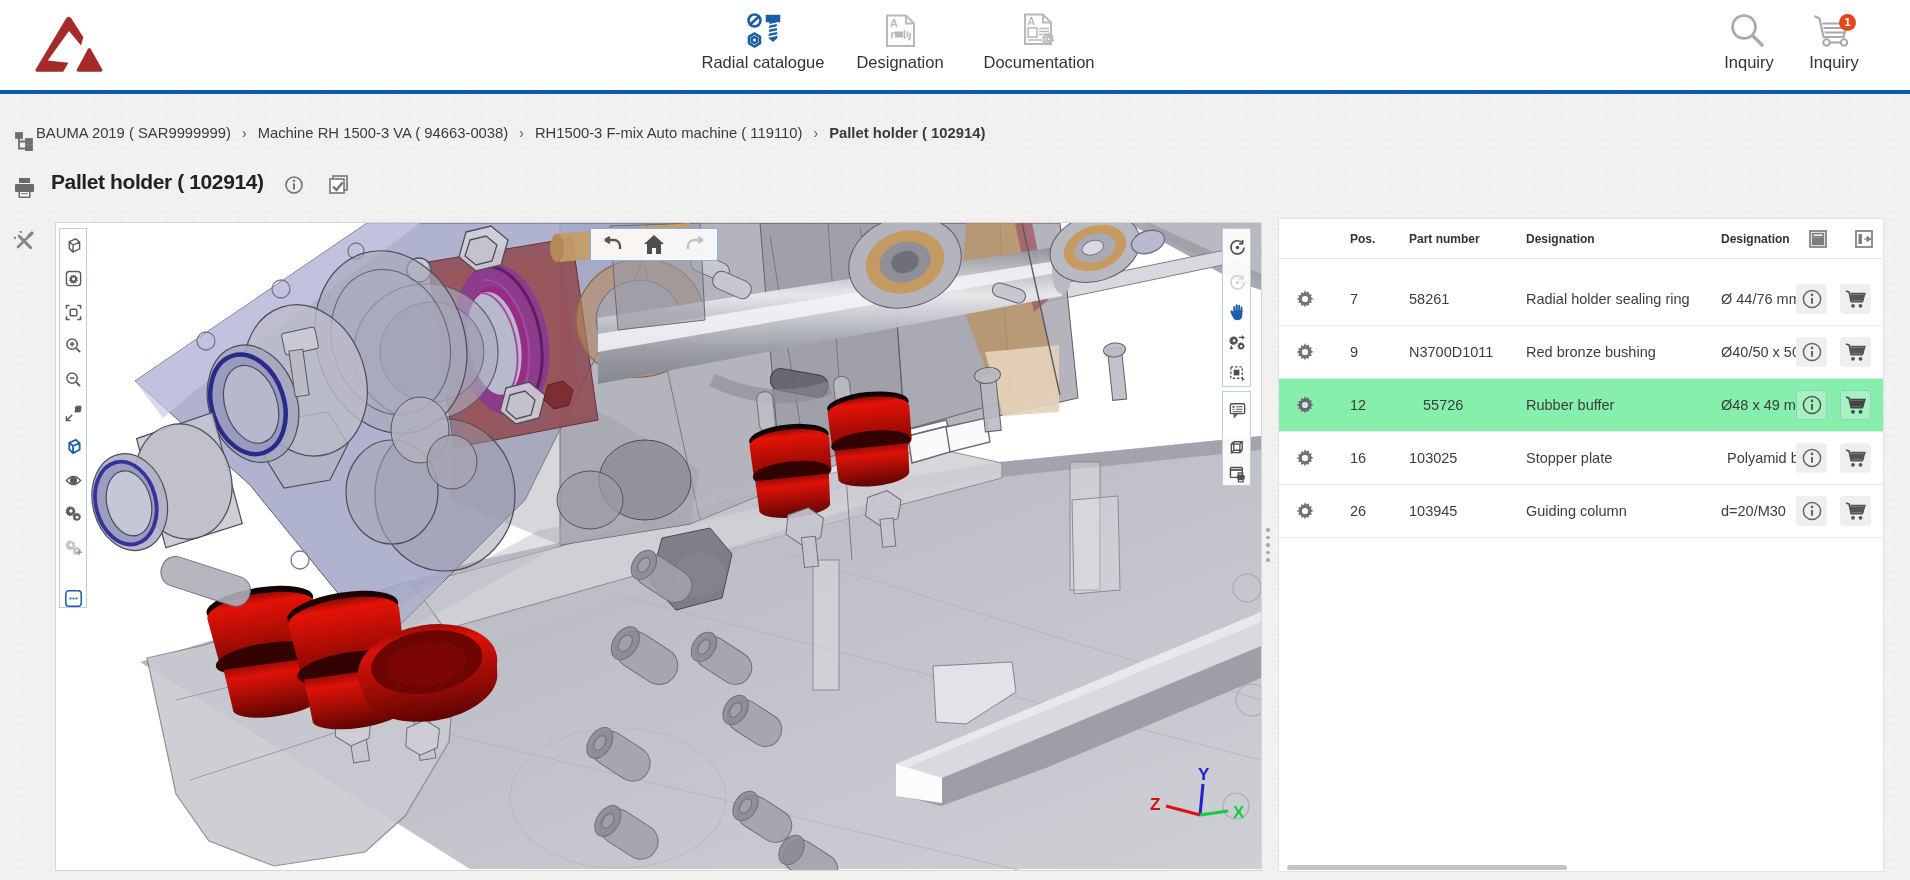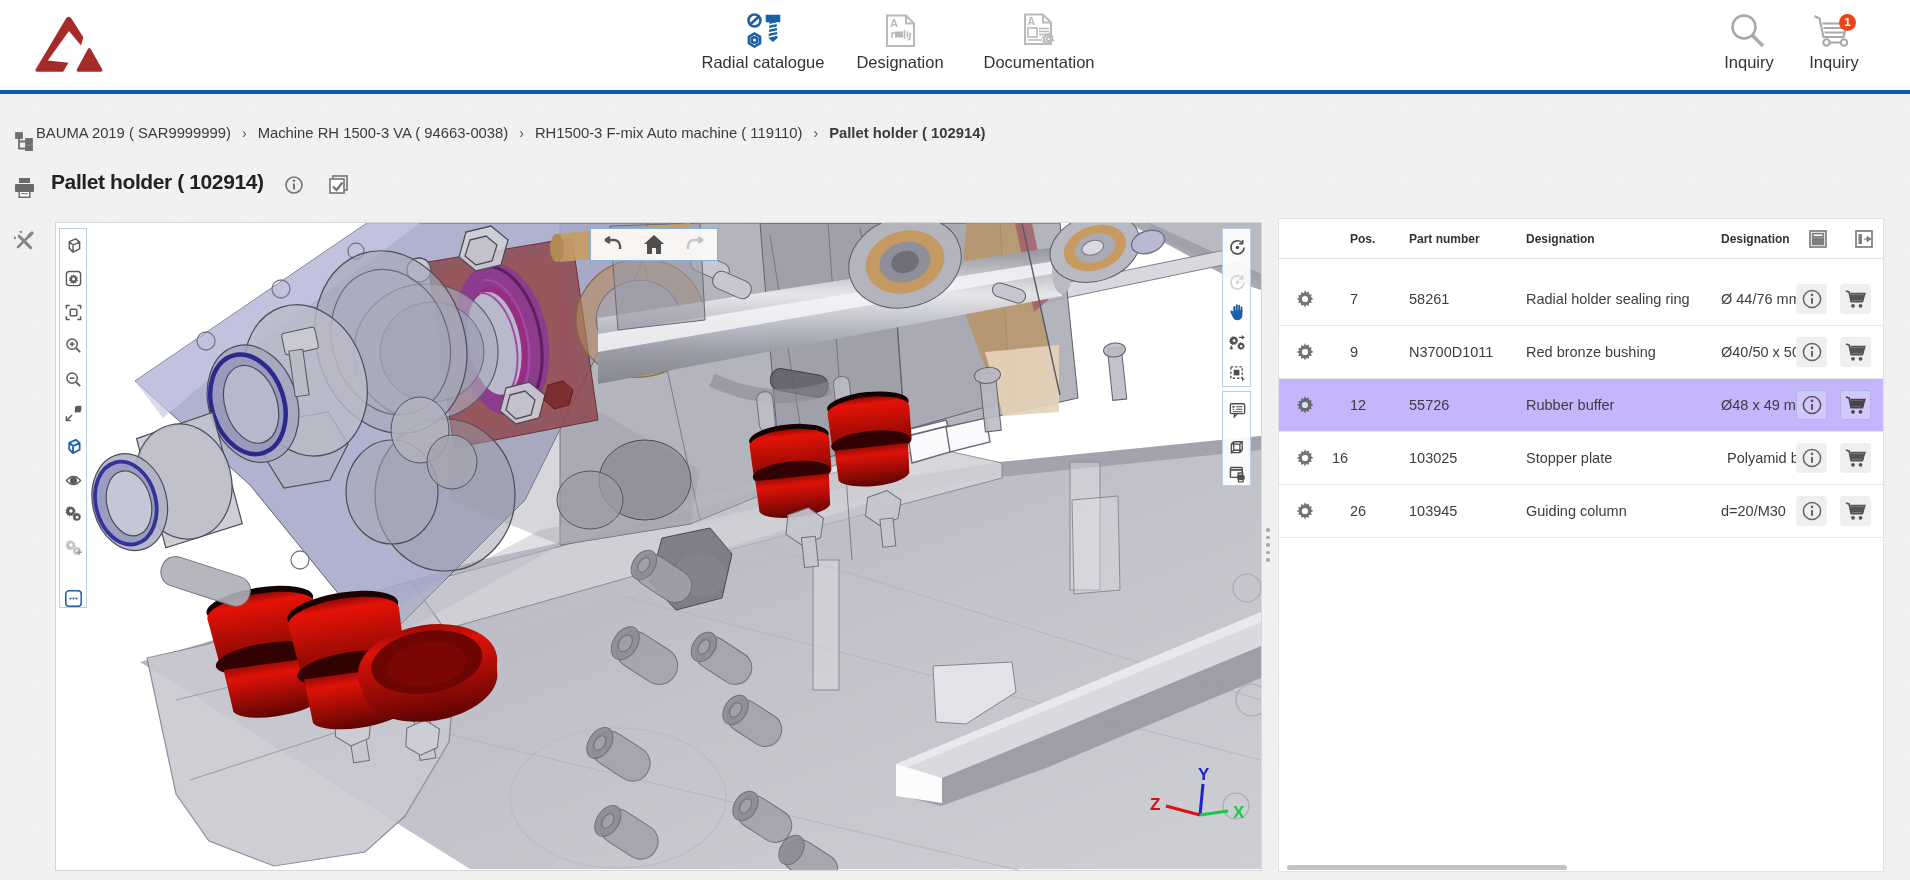--- a/index.html
+++ b/index.html
@@ -25,21 +25,21 @@
 .vtoolbar{position:absolute;left:3px;top:5px;width:28px;height:380px;background:#fff;border:1px solid #b9cfe4}
 .vtb-icon{position:absolute;left:5px;width:17px;height:17px}
 .rtoolbar1{position:absolute;left:1166px;top:5px;width:29px;height:159px;background:rgba(255,255,255,.92);border:1px solid #b9cfe4}
 .rtoolbar2{position:absolute;left:1166px;top:168px;width:29px;height:95px;background:rgba(255,255,255,.92);border:1px solid #b9cfe4}
 .topbar{position:absolute;left:534px;top:5px;width:128px;height:33px;background:rgba(252,252,252,.93);border:1px solid #85b1dd;display:flex;align-items:center;justify-content:space-around}
 .dots{position:absolute;left:1266px;top:524px}
 .dots i{display:block;width:3.5px;height:3.5px;border-radius:50%;background:#a9a9a9;margin:4px 0}
 
 .thead{position:absolute;top:0;left:0;right:0;height:40px;border-bottom:1px solid #e4e4e4;font-weight:bold;color:#333;font-size:12px}
 .trow{position:absolute;left:0;right:0;height:53px;border-bottom:1px solid #e8e8e8;font-size:14.5px;color:#3d3d3d}
-.trow.sel{background:#c4b5fd}
+.trow.sel{background:#86efac}
 .cell{position:absolute;top:50%;transform:translateY(-50%)}
 .gearcell{position:absolute;left:17px;top:50%;transform:translateY(-50%)}
 .btn{position:absolute;top:50%;transform:translateY(-50%);width:31px;height:30px;background:#efefef;border-radius:4px;display:flex;align-items:center;justify-content:center}
 .trow.sel .btn{background:rgba(255,255,255,.25);border:1px dotted #8aa8c2}
 .hscroll{position:absolute;left:8px;bottom:1px;width:280px;height:5px;background:#c3c3c3;border-radius:3px}
 </style>
 </head>
 <body>
 <div class="page"></div>
 <div class="header"></div>
@@ -620,21 +620,21 @@
           <circle cx="15.5" cy="15.8" r="1.9" fill="#555"></circle>
         </svg>
       </span>
  </div>
  <div class="trow sel" style="top:160px">
   <svg class="gearcell" width="18" height="18" viewBox="0 0 18 18">
         <path fill="#6a6a6a" d="M9 0l1.2 2.4 2.6-.9.3 2.7 2.7.3-.9 2.6L17.4 9l-2.5 1.2.9 2.6-2.7.3-.3 2.7-2.6-.9L9 17.4l-1.2-2.5-2.6.9-.3-2.7-2.7-.3.9-2.6L.6 9l2.5-1.2-.9-2.6 2.7-.3.3-2.7 2.6.9z"></path>
         <circle cx="9" cy="9" r="3.1" fill="#c9e3f9"></circle>
       </svg>
   <span class="cell" style="left:71px">12</span>
-      <span class="cell" style="left:130px">55726</span>
+      <span class="cell" style="left:144px">55726</span>
   <span class="cell" style="left:247px">Rubber buffer</span>
   <span class="cell" style="left:442px;width:76px;overflow:hidden;white-space:nowrap">Ø48 x 49 mm</span>
   <span class="btn" style="left:517px">
         <svg width="20" height="20" viewBox="0 0 20 20" fill="none" stroke="#555" stroke-width="1.5">
           <circle cx="10" cy="10" r="8.6"></circle>
           <line x1="10" y1="9" x2="10" y2="14.8" stroke-width="2"></line>
           <circle cx="10" cy="5.9" r="1.3" fill="#555" stroke="none"></circle>
         </svg>
       </span>
   <span class="btn" style="left:561px">
@@ -644,21 +644,21 @@
           <circle cx="8" cy="15.8" r="1.9" fill="#444"></circle>
           <circle cx="15.5" cy="15.8" r="1.9" fill="#444"></circle>
         </svg>
       </span>
  </div>
  <div class="trow" style="top:213px">
   <svg class="gearcell" width="18" height="18" viewBox="0 0 18 18">
         <path fill="#757575" d="M9 0l1.2 2.4 2.6-.9.3 2.7 2.7.3-.9 2.6L17.4 9l-2.5 1.2.9 2.6-2.7.3-.3 2.7-2.6-.9L9 17.4l-1.2-2.5-2.6.9-.3-2.7-2.7-.3.9-2.6L.6 9l2.5-1.2-.9-2.6 2.7-.3.3-2.7 2.6.9z"></path>
         <circle cx="9" cy="9" r="3.1" fill="#fff"></circle>
       </svg>
-  <span class="cell" style="left:53px">16</span>
+  <span class="cell" style="left:71px">16</span>
       <span class="cell" style="left:130px">103025</span>
   <span class="cell" style="left:247px">Stopper plate</span>
   <span class="cell" style="left:448px;width:76px;overflow:hidden;white-space:nowrap">Polyamid bl</span>
   <span class="btn" style="left:517px">
         <svg width="20" height="20" viewBox="0 0 20 20" fill="none" stroke="#666" stroke-width="1.5">
           <circle cx="10" cy="10" r="8.6"></circle>
           <line x1="10" y1="9" x2="10" y2="14.8" stroke-width="2"></line>
           <circle cx="10" cy="5.9" r="1.3" fill="#666" stroke="none"></circle>
         </svg>
       </span>

